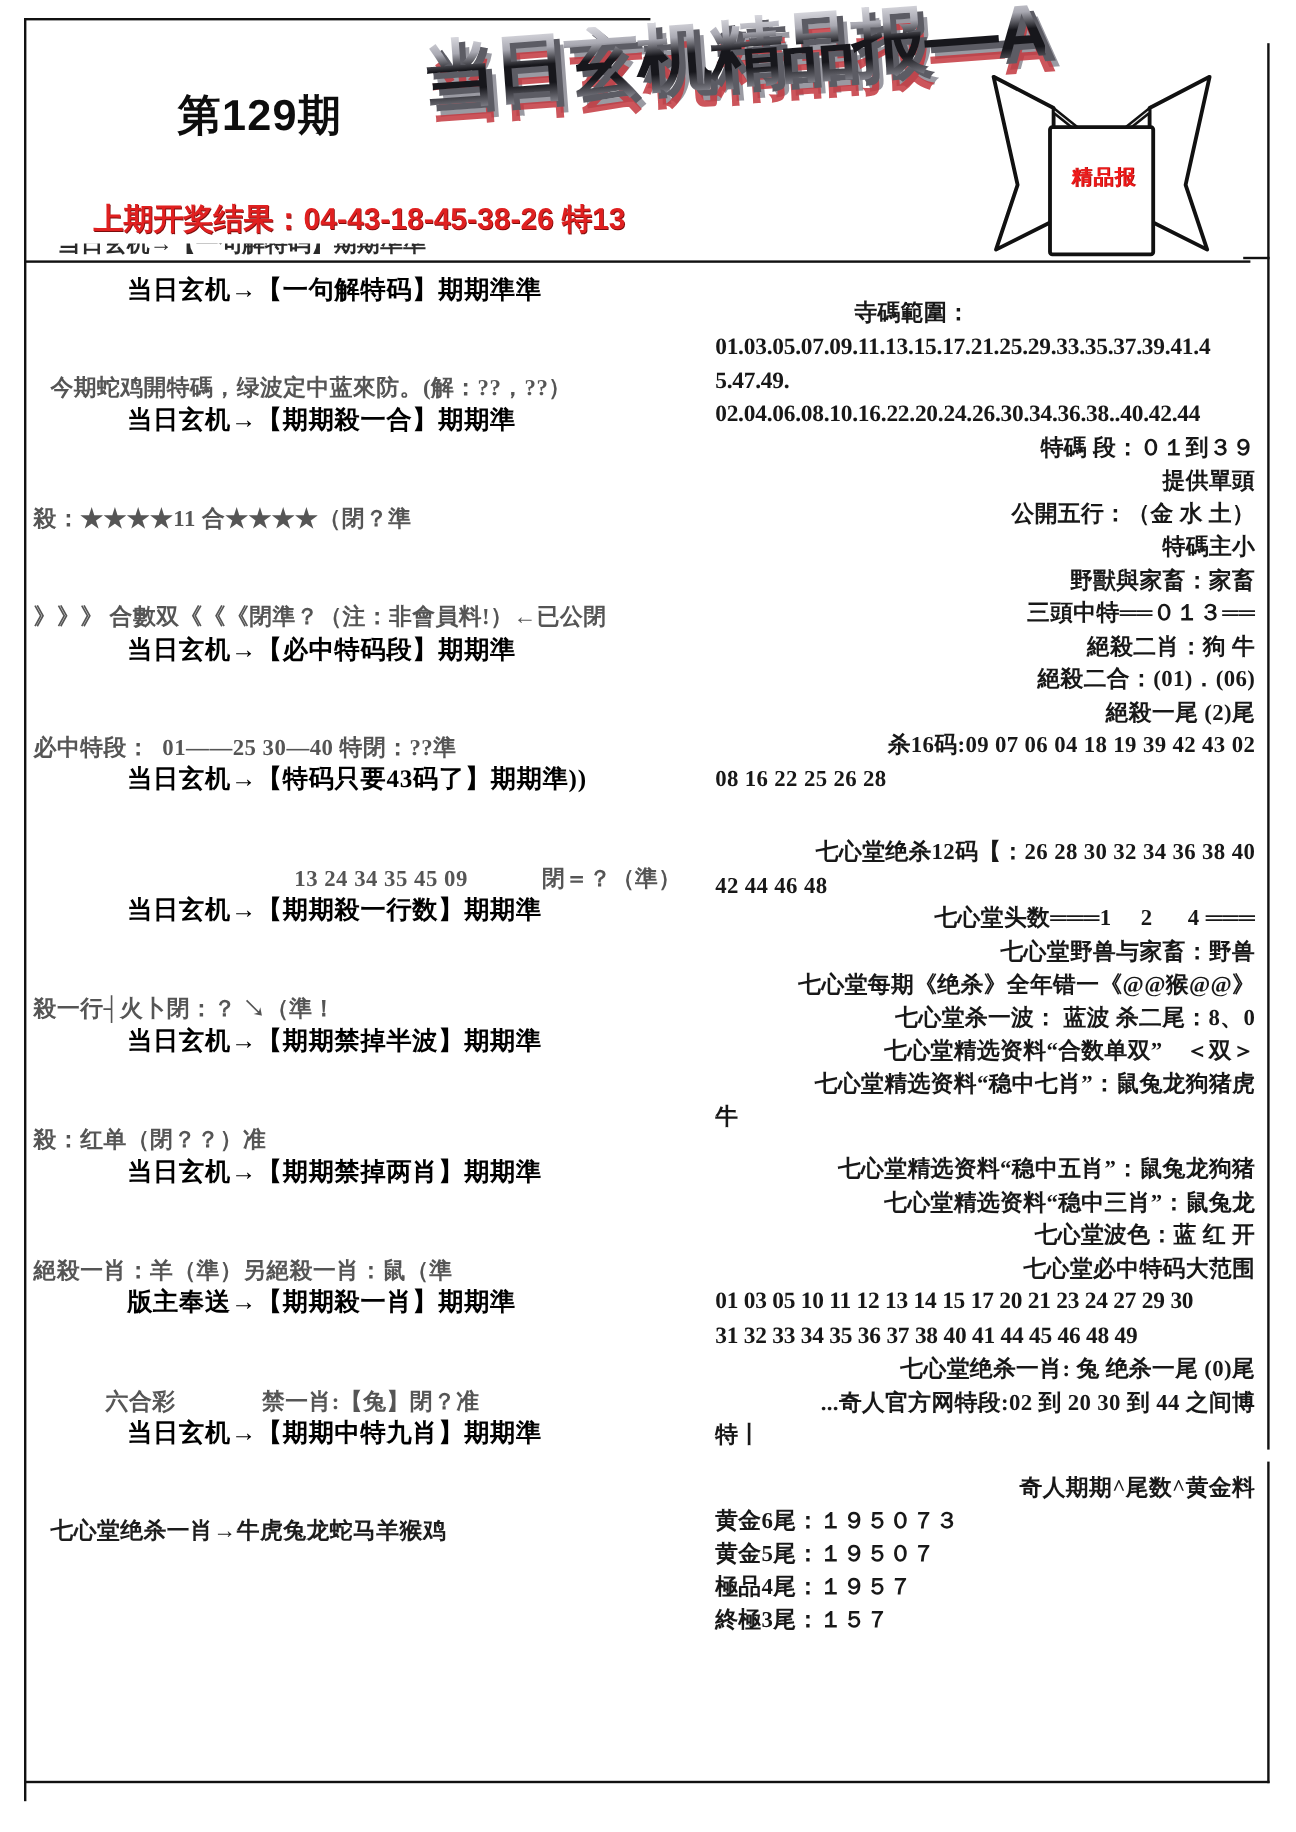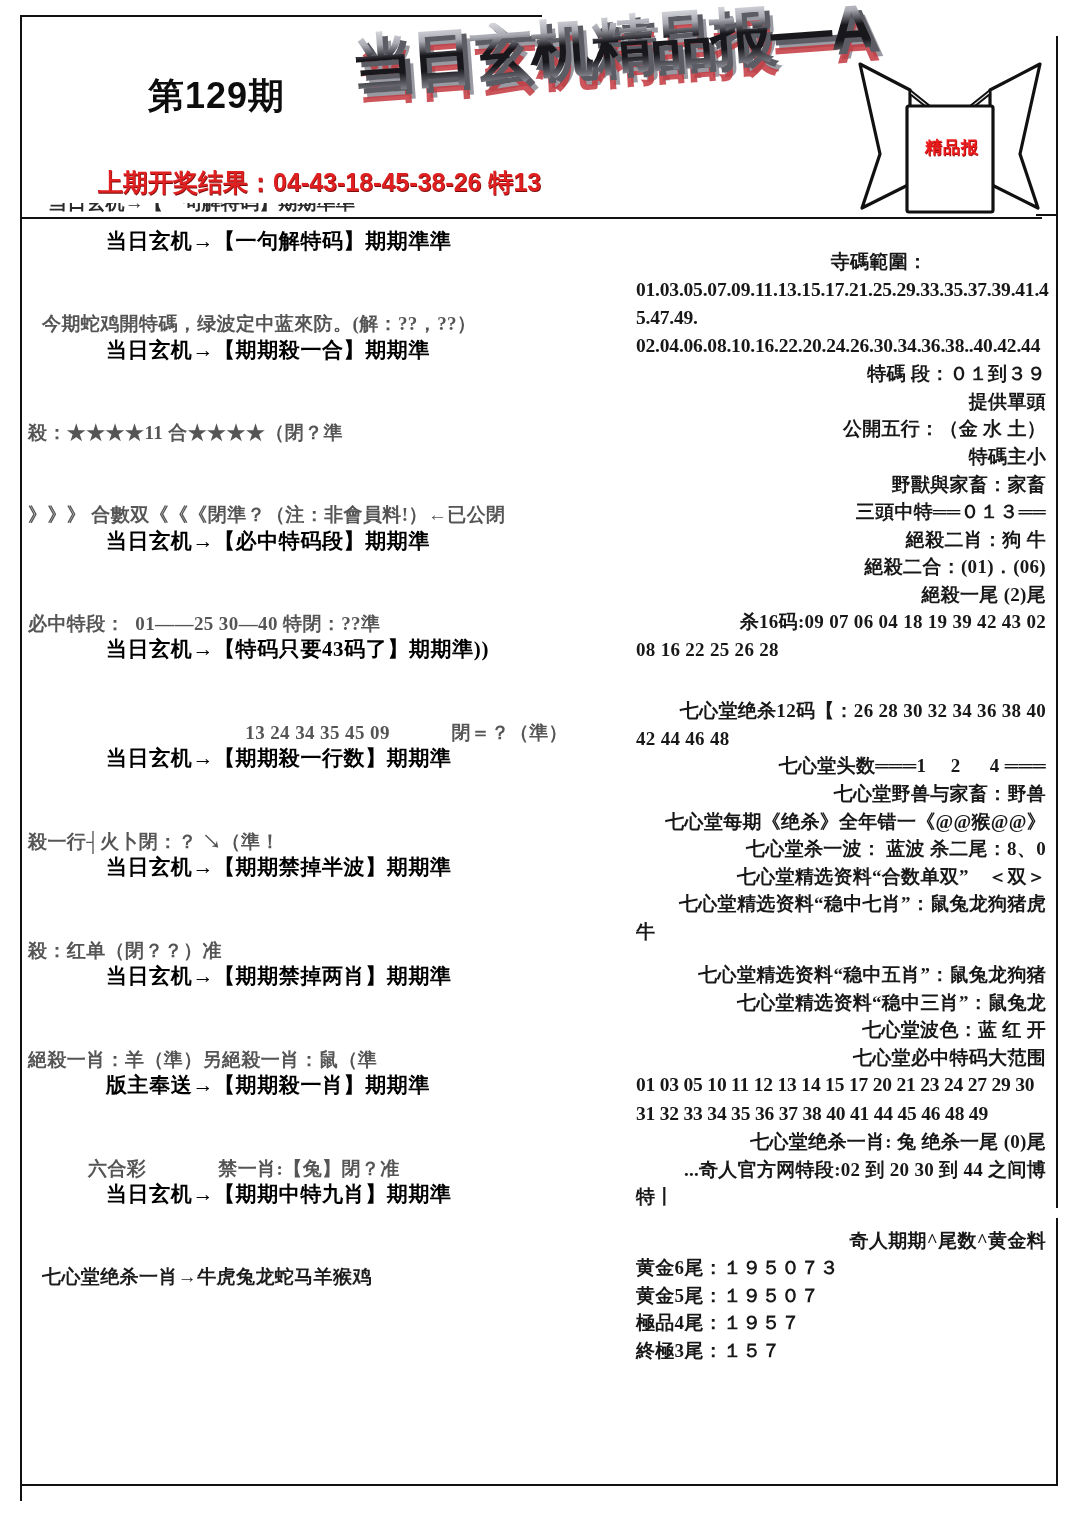--- a/index.html
+++ b/index.html
@@ -71,21 +71,20 @@
     font-weight: 700; font-size: 36px; letter-spacing: 1px;
     color: #0d0d0d;
   }
   .last-draw {
     position: absolute; left: 78px; top: 166px;
     font-family: "Liberation Sans", sans-serif;
     font-weight: 700; font-size: 25px; letter-spacing: 0px;
     color: #e02020;
     text-shadow: 0.6px 0.6px 0 #7a0c0c;
     white-space: nowrap;
-    margin-left: 20px;
   }
 
   
   .masthead {
     position: absolute; left: 352px; top: 14px;
     width: 520px; height: 100px;
     transform: rotate(-4.2deg);
   }
   .masthead .layer {
     position: absolute; left: 0; top: 0;
@@ -101,21 +100,21 @@
   .masthead .shadowB { color: #c4383f; transform: translate(4px, 14px); opacity: .85; }
   .masthead .shadowC { color: #5c5c64; transform: translate(5px, 5px); }
   .masthead .faceTop {
     color: #1b1b20;
     background: linear-gradient(180deg,#d8d8de 0%, #a9a9b2 22%, #17171c 45%, #17171c 70%, #8d8d96 100%);
     -webkit-background-clip: text; background-clip: text;
     -webkit-text-fill-color: transparent;
   }
 
   
-  .ribbon { position: absolute; left: 852px; top: 58px; width: 196px; height: 170px; }
+  .ribbon { position: absolute; left: 820px; top: 58px; width: 196px; height: 170px; }
   .ribbon svg { display: block; }
   .ribbon-label {
     position: absolute; left: 56px; top: 78px;
     width: 88px; text-align: center;
     font-family: "Liberation Sans", sans-serif;
     font-weight: 700; font-size: 17px;
     color: #f01a1a;
     text-shadow: 0.7px 0.7px 0 #a30f0f;
     letter-spacing: 1px;
   }
@@ -157,24 +156,24 @@
   .spacer-sm { height: 16px; }
 
   .rline {
     font-family: "Liberation Serif", serif;
     font-size: 19px; font-weight: 700;
     color: #181818; letter-spacing: 0.3px;
     line-height: 1.45;
     white-space: pre-wrap;
   }
   .rline.num { font-size: 19.5px; letter-spacing: -0.2px; }
-  .rline.c  { text-align: center; padding-left: 116px; }
+  .rline.c  { text-align: left; padding-left: 116px; }
   .rline.c2 { text-align: right; padding-left: 70px; }
   .rline.c3 { text-align: right; padding-left: 24px; }
-  .rline.c0 { padding-left: 0; margin-left: 40px; }
+  .rline.c0 { padding-left: 0; }
 </style>
 </head>
 <body>
 
 <div class="frame-top-left"></div>
 <div class="frame-left"></div>
 <div class="frame-right"></div>
 <div class="frame-right-2"></div>
 <div class="frame-bottom"></div>
 <div class="rule-tick-right"></div>

